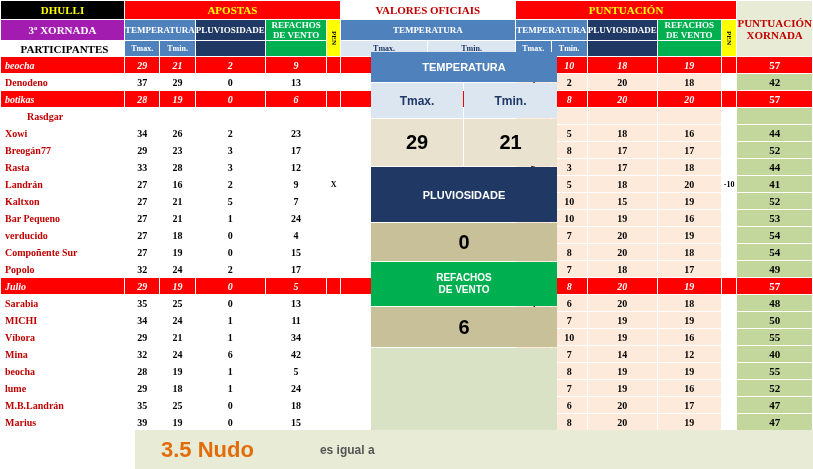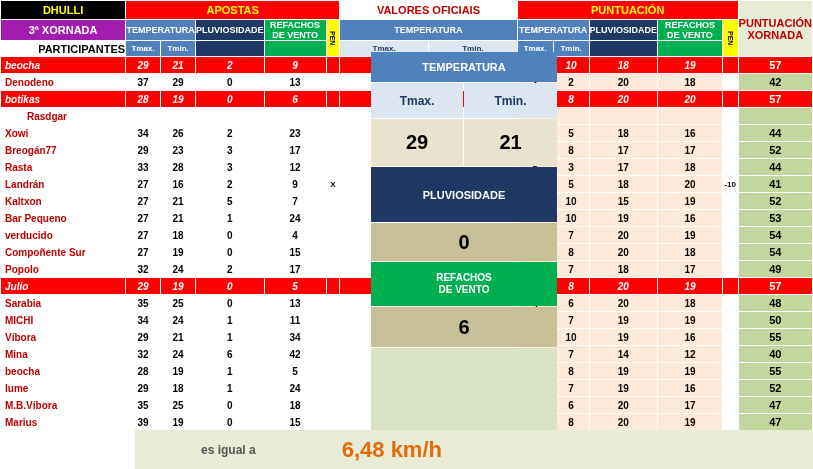--- a/index.html
+++ b/index.html
@@ -1,26 +1,26 @@
 <!DOCTYPE html>
 <html><head>
 <meta charset="utf-8">
 <style>
   html,body{margin:0;padding:0;background:#fff;}
   body{width:813px;height:469px;font-family:"Liberation Sans",sans-serif;overflow:hidden;}
   .sheet{position:relative;width:813px;height:469px;}
-  table{border-collapse:collapse;table-layout:fixed;}
+  table{border-collapse:collapse;table-layout:fixed;font-family:Liberation Serif, serif;}
   td,th{padding:0;margin:0;border:1px solid #ffffff;font-size:10px;font-weight:bold;text-align:center;vertical-align:middle;overflow:hidden;white-space:nowrap;}
 
   
   .tbl-main{position:absolute;left:0;top:0;}
   .hdr-red{background:#ff0000;color:#ffff00;font-size:11px;font-weight:bold;}
   .hdr-dhulli{background:#000000;color:#ffff00;font-size:11px;}
   .hdr-xornada{background:#a21caf;color:#ffffff;font-size:11px;}
-  .hdr-particip{background:#ffffff;color:#000000;font-size:11px;text-align:right;padding-left:4px;}
+  .hdr-particip{background:#ffffff;color:#000000;font-size:11px;text-align:center;padding-left:4px;}
   .sub-temp{background:#4f81bd;color:#ffffff;font-size:9px;}
   .sub-plu{background:#1f3864;color:#ffffff;font-size:9px;}
   .sub-ref{background:#00b050;color:#ffffff;font-size:9px;}
   .sub-pen{background:#ffff00;color:#000000;font-size:7px;writing-mode:vertical-rl;}
   .sub-tmax{background:#dce6f1;color:#1f3864;font-size:8px;}
   .sub-small-temp{background:#4f81bd;color:#ffffff;font-size:8px;}
   .sub-small-plu{background:#1f3864;color:#ffffff;font-size:8px;}
   .sub-small-ref{background:#00b050;color:#ffffff;font-size:8px;}
   .hdr-valores{background:#ffffff;color:#c00000;font-size:11px;}
   .hdr-punt{background:#ff0000;color:#ffff00;font-size:11px;}
@@ -438,21 +438,21 @@
           <td class="val-empty"></td>
           <td class="val-empty"></td>
           <td class="pt">10</td>
           <td class="pt">7</td>
           <td class="pt">19</td>
           <td class="pt">16</td>
           <td class="pen"></td>
           <td class="total">52</td>
         </tr>
         <tr style="height: 17px;">
-          <td class="name-cell" style="color: rgb(192, 0, 0);">M.B.Víbora</td>
+          <td class="name-cell" style="color: rgb(192, 0, 0);">M.B.Landrán</td>
           <td class="val">35</td>
           <td class="val">25</td>
           <td class="val">0</td>
           <td class="val">18</td>
           <td class="pen"></td>
           <td class="val-empty"></td>
           <td class="val-empty"></td>
           <td class="pt">4</td>
           <td class="pt">6</td>
           <td class="pt">20</td>
@@ -490,17 +490,17 @@
     <div>
       <div>REFACHOS</div>
       <div>DE VENTO</div>
     </div>
   </div>
   <div class="panel p-refval" style="left:371px;top:307px;width:186px;height:40px;">6</div>
   <div class="panel p-blank" style="left:371px;top:348px;width:186px;height:82px;"></div>
 
   <div class="footer">
     <div class="f-left"></div>
+    <div class="f-knots">3.5 Nudo</div>
     <div class="f-mid">es igual a</div>
-    <div class="f-kmh">6,48 km/h</div>
   </div>
 
 </div>
 
 </body></html>

